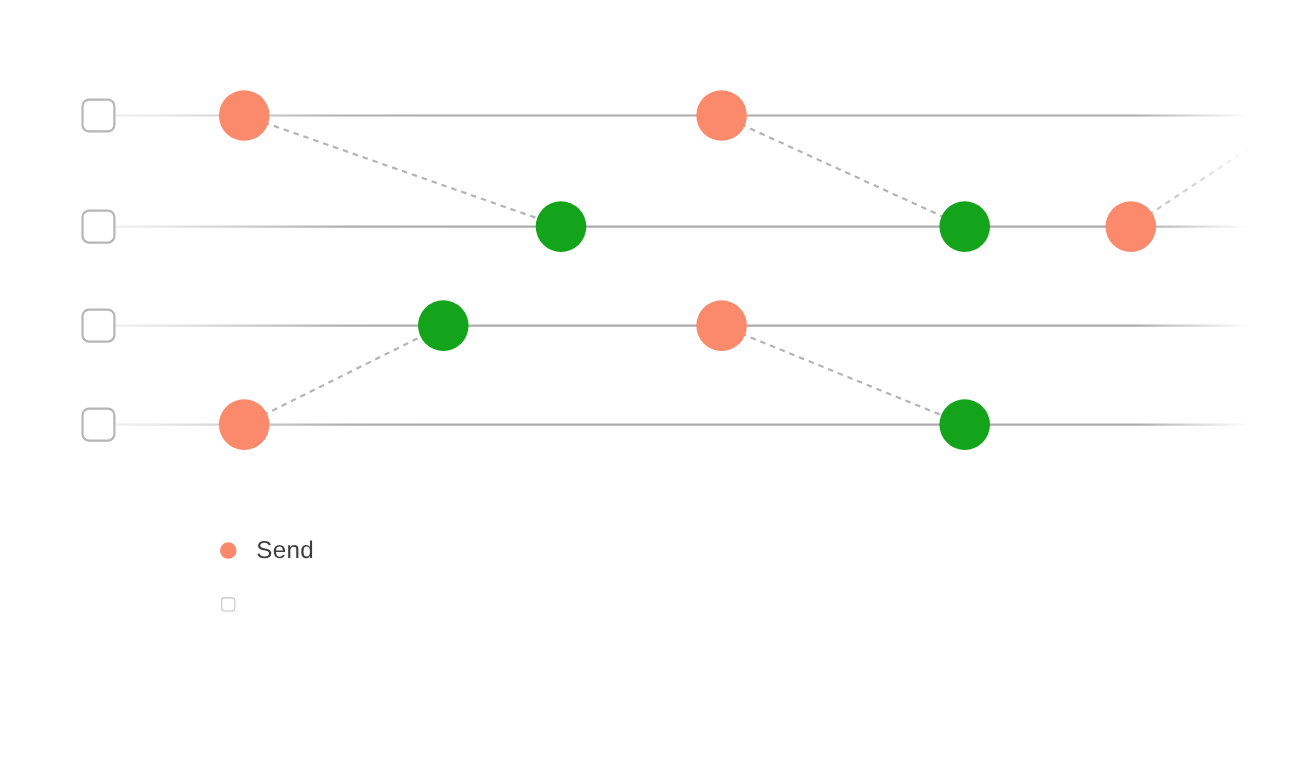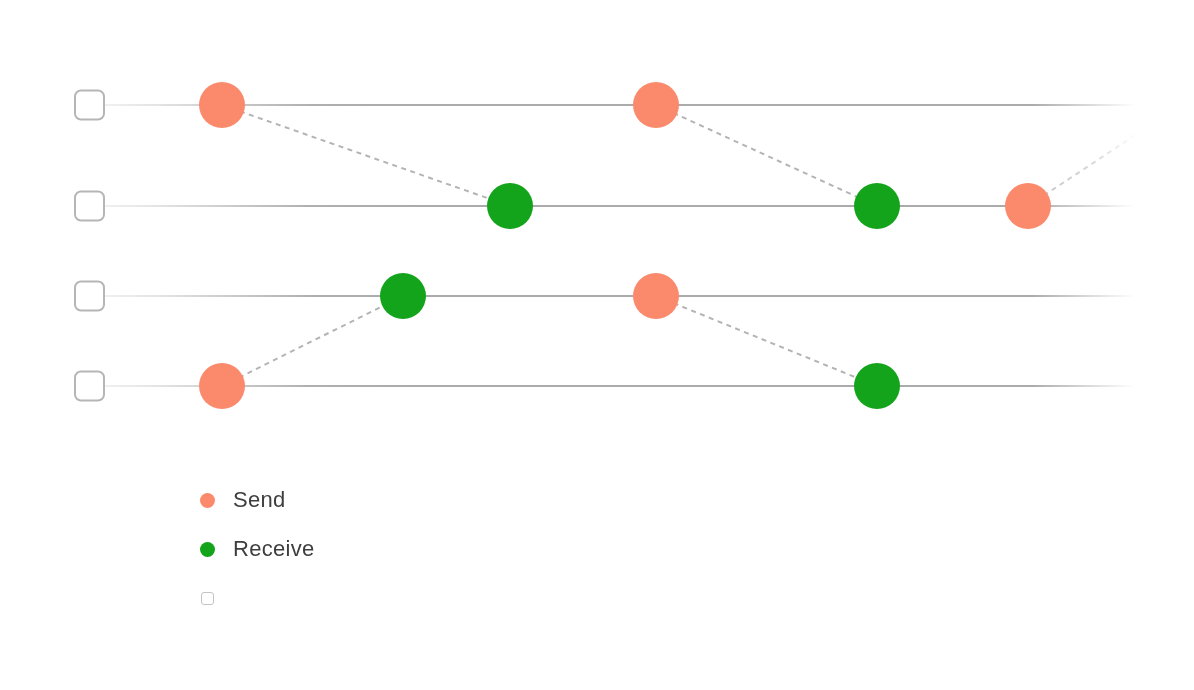--- a/index.html
+++ b/index.html
@@ -110,26 +110,20 @@
 
   <div class="legend">
 
     <div class="legend-row">
       <span class="marker-slot">
         <span class="legend-dot send"></span>
       </span>
       <span class="legend-label">Send</span>
     </div>
 
-    <div class="legend-row">
-      <span class="marker-slot">
-        <span class="legend-dot receive"></span>
-      </span>
-      <span class="legend-label">Receive</span>
-    </div>
 
     <div class="legend-row">
       <span class="marker-slot">
         <span class="legend-square"></span>
       </span>
     </div>
 
   </div>
 </div>
 

